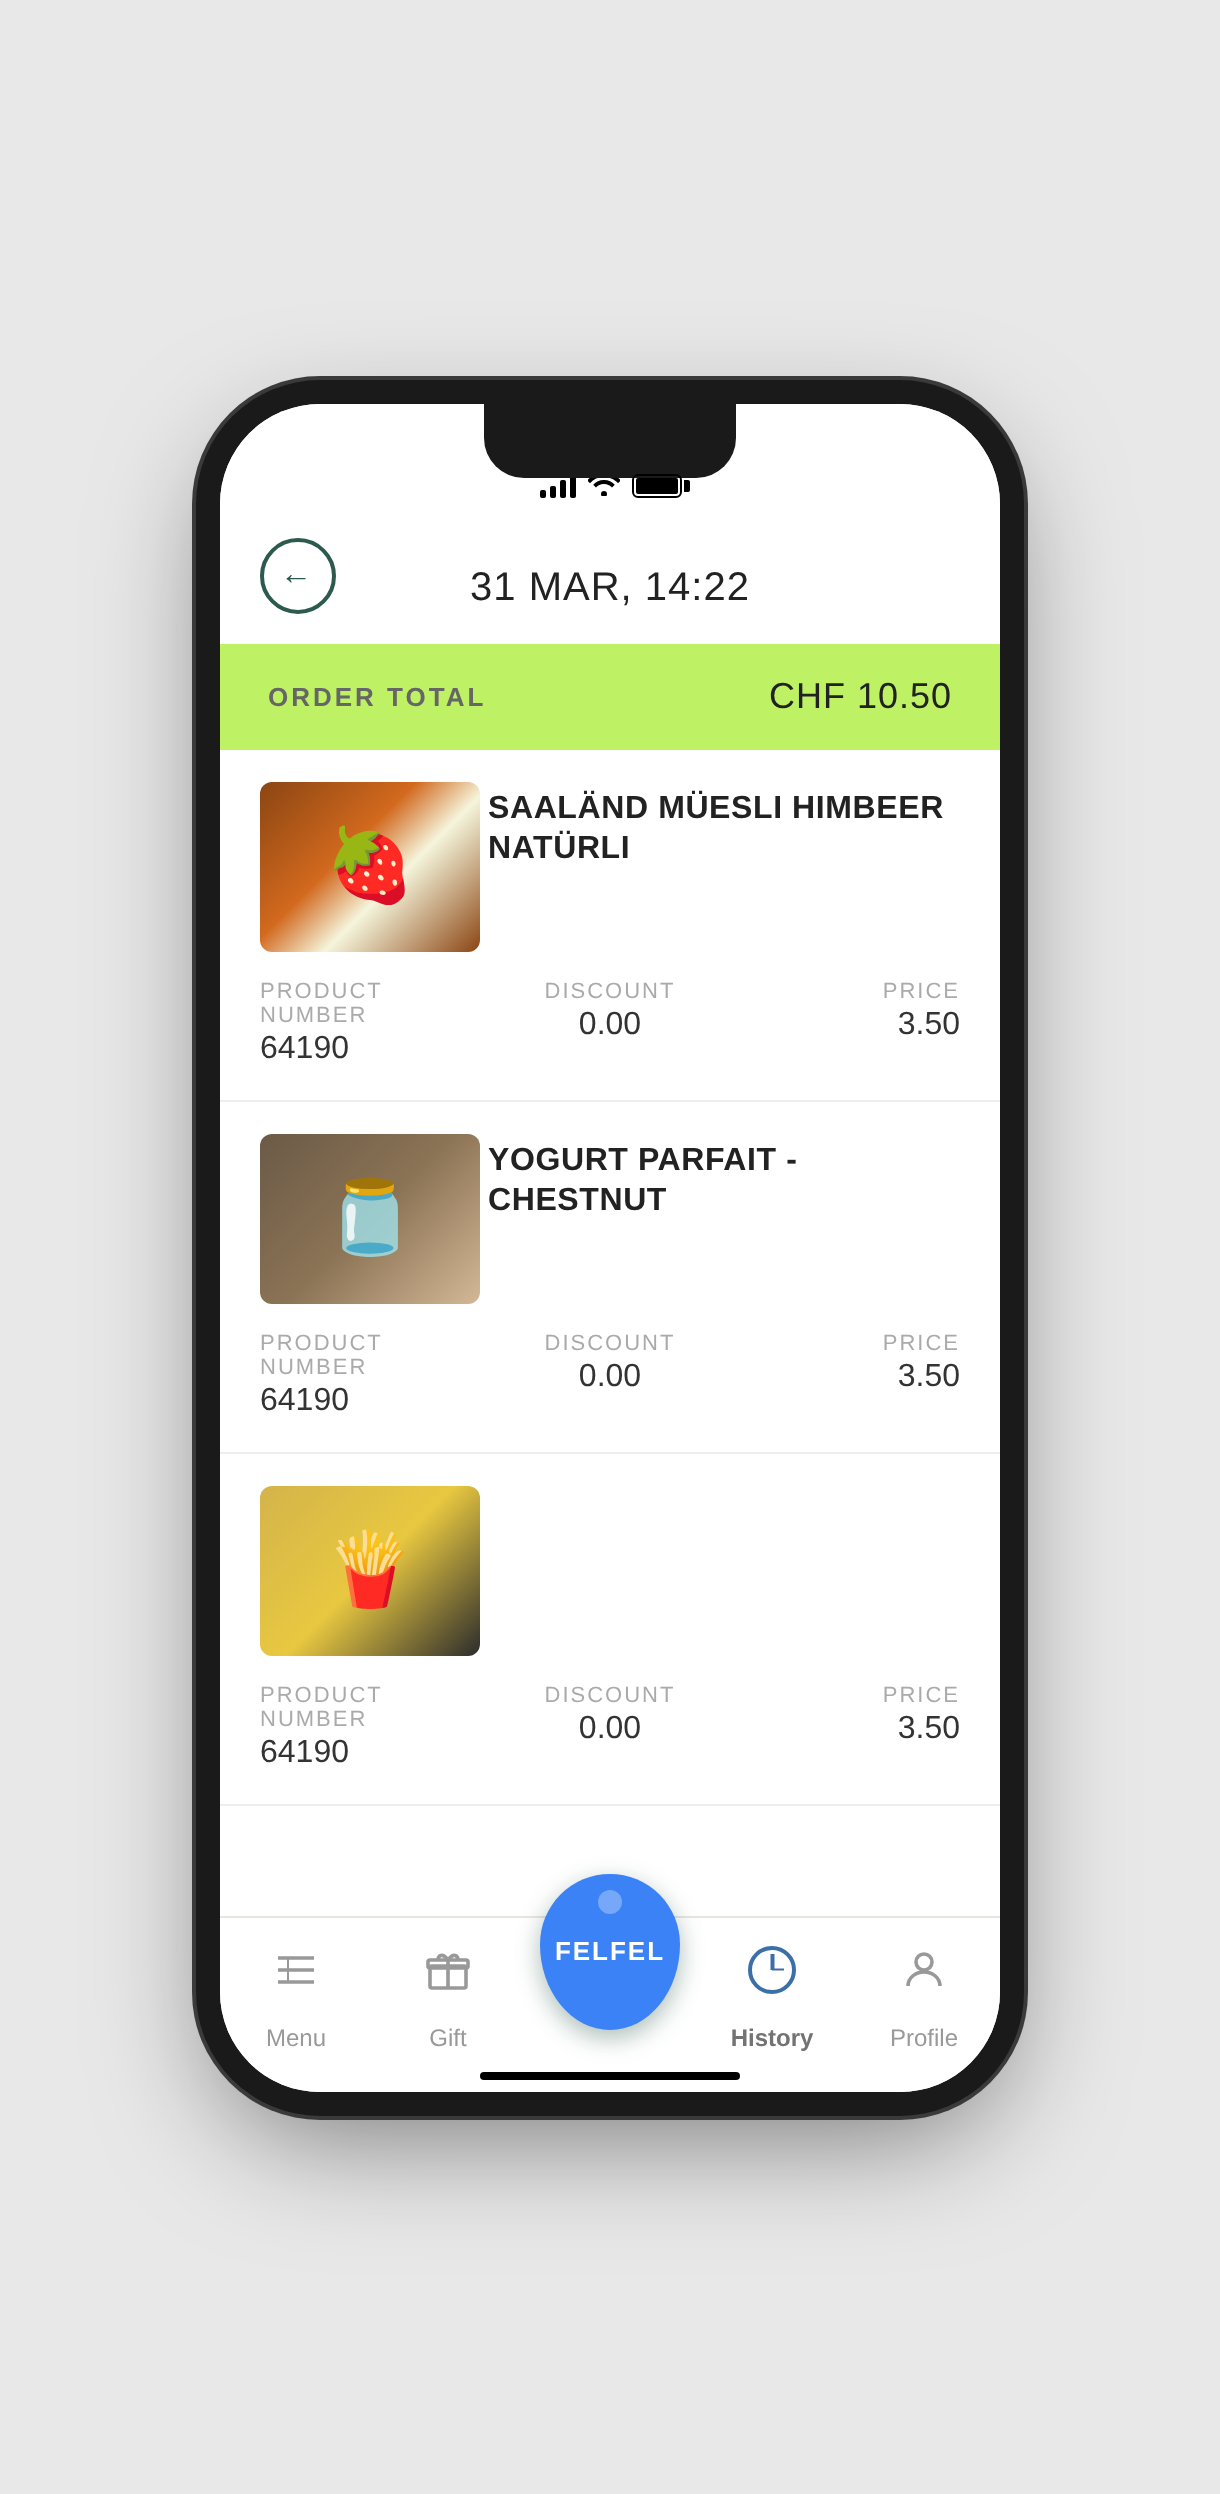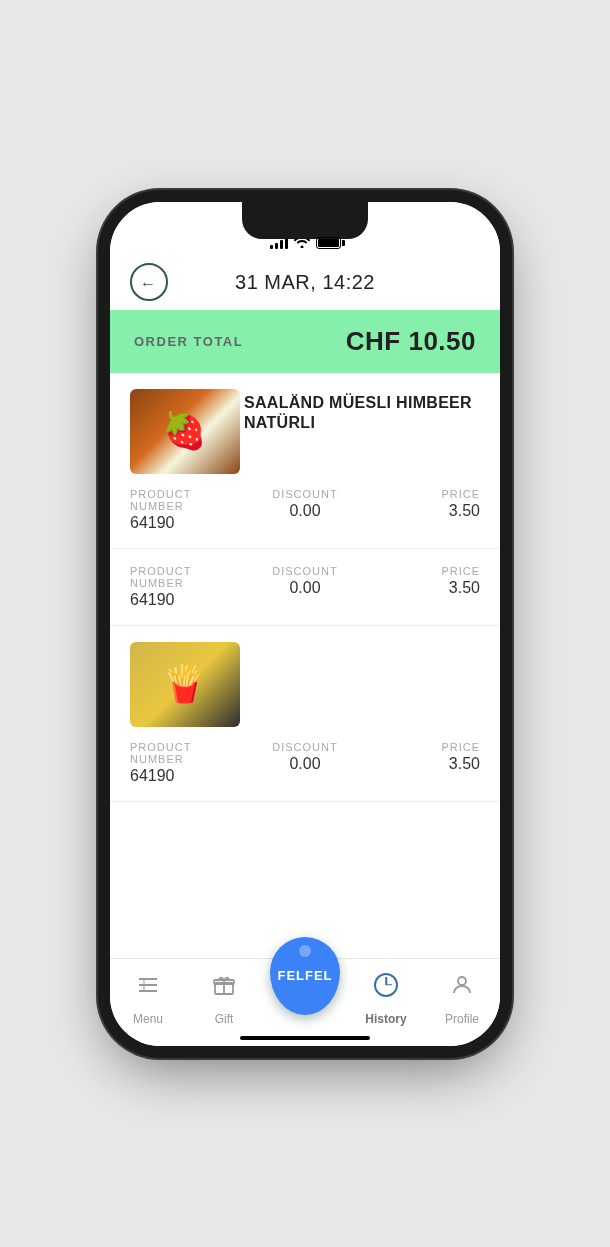--- a/index.html
+++ b/index.html
@@ -140,42 +140,43 @@
       font-size: 16px;
       line-height: 1;
       margin-left: -2px;
     }
 
     .header-title {
       font-size: 20px;
       font-weight: 400;
       color: #222;
       letter-spacing: 0.5px;
+      margin-top: 12px;
     }
 
     
     .order-total-banner {
-      background: #86efac;
+      background: #bef264;
       padding: 16px 24px;
       display: flex;
       justify-content: space-between;
       align-items: center;
       flex-shrink: 0;
     }
 
     .order-total-label {
       font-size: 13px;
       font-weight: 600;
       color: #666;
       letter-spacing: 1.5px;
     }
 
     .order-total-value {
-      font-size: 26px;
-      font-weight: 700;
+      font-size: 18px;
+      font-weight: 400;
       color: #222;
       letter-spacing: 0.5px;
     }
 
     
     .product-list {
       flex: 1;
       background: #fff;
       overflow-y: auto;
       padding-bottom: 10px;
@@ -468,20 +469,24 @@
           <span class="detail-label">DISCOUNT</span>
           <span class="detail-value">0.00</span>
         </div>
         <div class="detail-col">
           <span class="detail-label">PRICE</span>
           <span class="detail-value">3.50</span>
         </div>
       </div>
     </div>
       <div class="product-item">
+      <div class="product-top">
+        <div class="product-image food-img-2"></div>
+        <div class="product-name">YOGURT PARFAIT - CHESTNUT</div>
+      </div>
       <div class="product-details">
         <div class="detail-col">
           <span class="detail-label">PRODUCT NUMBER</span>
           <span class="detail-value">64190</span>
         </div>
         <div class="detail-col">
           <span class="detail-label">DISCOUNT</span>
           <span class="detail-value">0.00</span>
         </div>
         <div class="detail-col">

